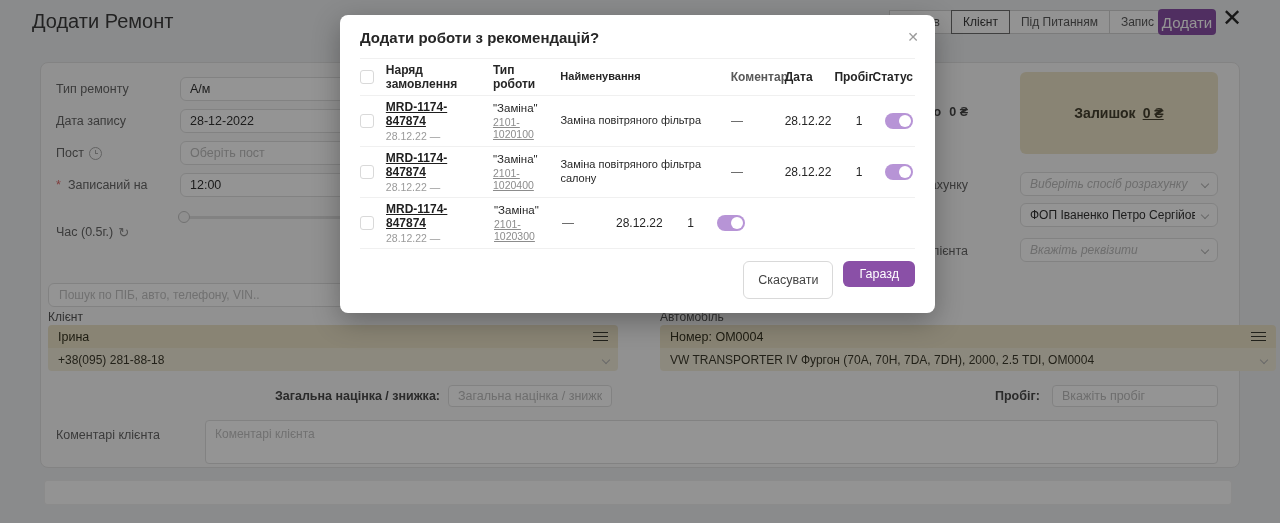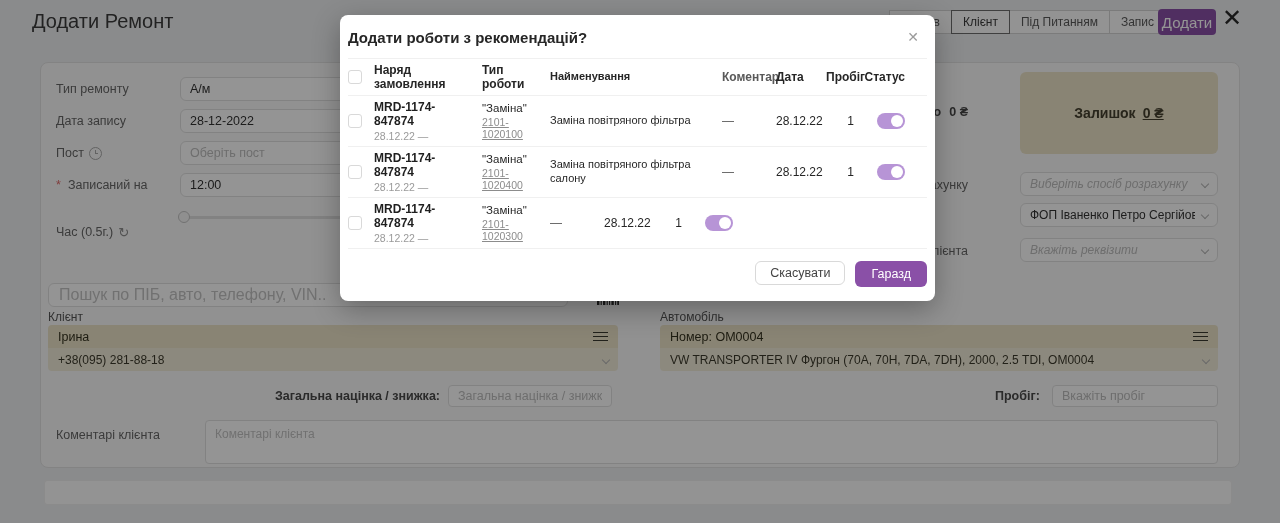--- a/index.html
+++ b/index.html
@@ -51,21 +51,21 @@
   .rlabel { position:absolute; left:780px; width:188px; text-align:right; font-size:12.5px; color:#666; }
   .select { position:absolute; left:1020px; width:198px; height:24px; background:#fff; border:1px solid #e1e1e1;
             border-radius:6px; display:flex; align-items:center; padding:0 22px 0 9px; font-size:12px; cursor:pointer; }
   .select .ph { color:#bdbdbd; white-space:nowrap; overflow:hidden;font-style:italic; }
   .select .val { color:#333; white-space:nowrap; overflow:hidden; }
   .chev { position:absolute; right:9px; top:8px; width:6px; height:6px; border-right:1.4px solid #b5b5b5;
           border-bottom:1.4px solid #b5b5b5; transform:rotate(45deg); }
 
   
   .search-input { position:absolute; left:48px; top:283px; width:520px; height:24px; border:1px solid #e1e1e1;
-                  border-radius:6px; background:#fff; font-size:16px; padding:0 10px; font-family:inherit; outline:none; }
+                  border-radius:6px; background:#fff; font-size:12px; padding:0 10px; font-family:inherit; outline:none; }
   .search-input::placeholder { color:#c3c3c3; }
   .plus-ic { position:absolute; left:576px; top:281px; font-size:19px; font-weight:300; color:#2e2e2e; cursor:pointer; }
   .barcode-ic { position:absolute; left:597px; top:285px; cursor:pointer; }
 
   
   .sec-label { position:absolute; top:310px; font-size:12px; color:#555; }
   .combo { position:absolute; top:325px; border-radius:4px; overflow:hidden; }
   .combo-row1 { height:23px; background:var(--beige,#ece3c8); display:flex; align-items:center;
                 padding:0 10px; font-size:12.5px; color:#35321f; justify-content:space-between; }
   .combo-row2 { height:23px; background:var(--beige-light,#f2ecd9); display:flex; align-items:center;
@@ -78,47 +78,47 @@
   .comments-area { position:absolute; left:205px; top:420px; width:1013px; height:44px; border:1px solid #e1e1e1;
                    border-radius:4px; background:#fff; font-size:12px; font-family:inherit; color:#333;
                    padding:6px 9px; resize:none; outline:none; }
   .comments-area::placeholder { color:#c3c3c3; }
   .footer-bar { position:absolute; left:44px; top:480px; width:1188px; height:25px; background:#fdfdfd;
                 border-radius:3px; border:1px solid #efefef; }
 
   
   .overlay { position:absolute; inset:0; background:rgba(0,0,0,0.42); z-index:10; }
   .modal { position:absolute; left:340px; top:15px; width:595px; background:#fff; border-radius:8px;
-           box-shadow:0 8px 28px rgba(0,0,0,0.3); z-index:20; padding:14px 8px 14px; }
+           box-shadow:0 8px 28px rgba(0,0,0,0.3); z-index:20; padding:14px 20px 14px; }
   .modal-title { font-size:15px; font-weight:600; color:#262626; }
   .modal-close { position:absolute; right:16px; top:14px; font-size:14px; color:#9b9b9b; cursor:pointer; }
 
   .tbl { margin-top:12px; border-top:1px solid #f0f0f0; }
   .trow { display:flex; align-items:center; border-bottom:1px solid #f0f0f0; min-height:40px; }
   .thead { min-height:28px; font-weight:600; font-size:12px; color:#262626; }
   .cell { padding:4px 8px 4px 0; font-size:12px; color:#262626; }
   .col-cb { width:26px; display:flex; justify-content:flex-start; }
   .col-order { width:108px; }
   .col-type { width:68px; }
   .col-name { width:172px; font-size:11px; line-height:1.25; }
   .col-comment { width:54px; color:#595959; }
   .col-date { width:50px; }
   .col-mi { width:36px; text-align:right; }
   .col-status { width:45px; display:flex; justify-content:flex-end; padding-right:2px; }
   .thead .col-status { justify-content:flex-end; }
   .checkbox { width:14px; height:14px; border:1px solid #d9d9d9; border-radius:3px; background:#fff; cursor:pointer; }
-  .order-link { display:block; font-size:12px; font-weight:bold; color:#1f1f1f; cursor:pointer; }
+  .order-link { display:block; font-size:12px; font-weight:bold; color:#1f1f1f; text-decoration:underline; cursor:pointer; }
   .order-sub { display:block; font-size:10.5px; color:#9a9a9a; margin-top:2px; }
   .type-text { display:block; font-size:11.5px; color:#262626; }
   .code-link { display:block; font-size:10.5px; color:#8c8c8c; text-decoration:underline; margin-top:2px; cursor:pointer; }
   .toggle { width:28px; height:16px; border-radius:8px; background:var(--toggle-on,#b794d6); position:relative; cursor:pointer; }
   .toggle::after { content:''; position:absolute; right:2px; top:2px; width:12px; height:12px; border-radius:50%; background:#fff; }
 
   .modal-footer { display:flex; justify-content:flex-end; gap:10px; margin-top:12px; }
-  .btn-cancel { height:24px; padding:0 14px; background:#fff; border:1px solid #d9d9d9; border-radius:6px;
+  .btn-cancel { height:38px; padding:0 14px; background:#fff; border:1px solid #d9d9d9; border-radius:6px;
                 font-size:12.5px; color:#434343; cursor:pointer; }
   .btn-ok { height:26px; padding:0 16px; border-radius:6px; font-size:12.5px; }
 </style>
 </head>
 <body>
 
 <div class="page">
 
   <div class="page-title">Додати Ремонт</div>
   <div class="seg-group">
@@ -220,21 +220,21 @@
           <div></div>
         </span>
     </div>
     <div class="combo-row2">
       <span>+38(095) 281-88-18</span>
       <span class="chev" style="top:9px;"></span>
     </div>
   </div>
 
   <div class="sec-label" style="left:660px;">Автомобіль</div>
-  <div class="combo" style="left:660px; width:558px;">
+  <div class="combo" style="left:660px; width:616px;">
     <div class="combo-row1">
       <span>Номер: ОМ0004</span>
       <span class="burger">
           <div></div>
           <div></div>
           <div></div>
         </span>
     </div>
     <div class="combo-row2">
       <span>VW TRANSPORTER IV Фургон (70A, 70H, 7DA, 7DH), 2000, 2.5 TDI, ОМ0004</span>

